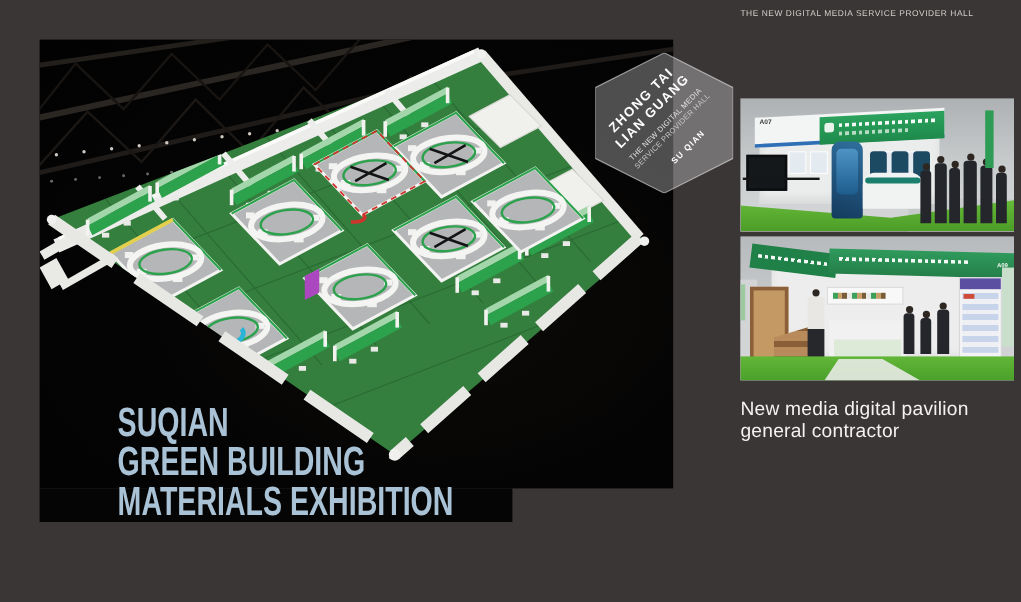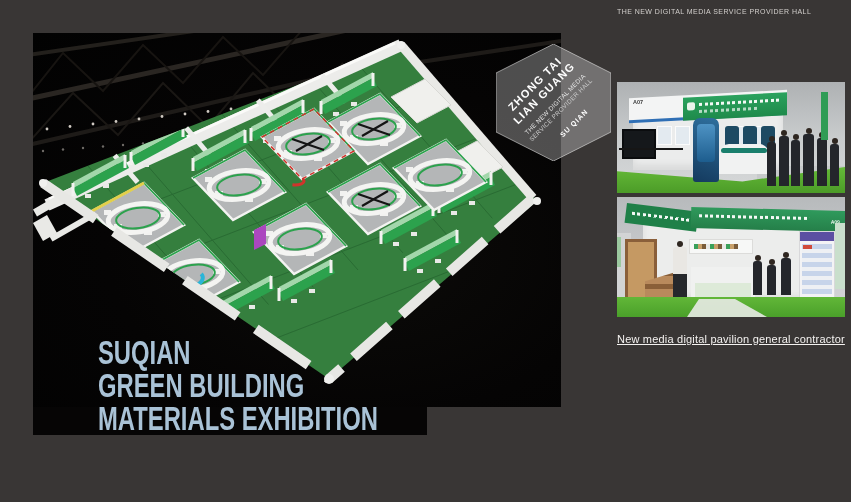--- a/index.html
+++ b/index.html
@@ -40,21 +40,21 @@
   .ph{position:absolute;}
   .person{position:absolute;bottom:0;border-radius:3px 3px 0 0;background:#24262b;}
   .person::before{content:"";position:absolute;top:-6px;left:50%;transform:translateX(-50%);
     width:6px;height:6px;border-radius:50%;background:#2e2620;}
   .person-light{background:linear-gradient(#e9e7e3 0 45%, #26282c 45% 100%);}
   .dash{position:absolute;height:3px;
     background-image:repeating-linear-gradient(90deg,rgba(255,255,255,.95) 0 3px,transparent 3px 5.5px);}
   .booth-code{position:absolute;font-weight:bold;color:#3a3a3a;}
 
   
-  .caption{position:absolute;left:617px;top:333px;font-size:11px;letter-spacing:.2px;color:#f4f2f0;text-decoration:underline;}
+  .caption{position:absolute;left:617px;top:333px;font-size:16px;letter-spacing:.2px;color:#f4f2f0;}
 </style>
 </head>
 <body>
 
 <div class="page">
 
   <div class="top-label">THE NEW DIGITAL MEDIA SERVICE PROVIDER HALL</div>
 
   <div class="black-main">
     <svg width="528" height="374" viewBox="0 0 528 374">

